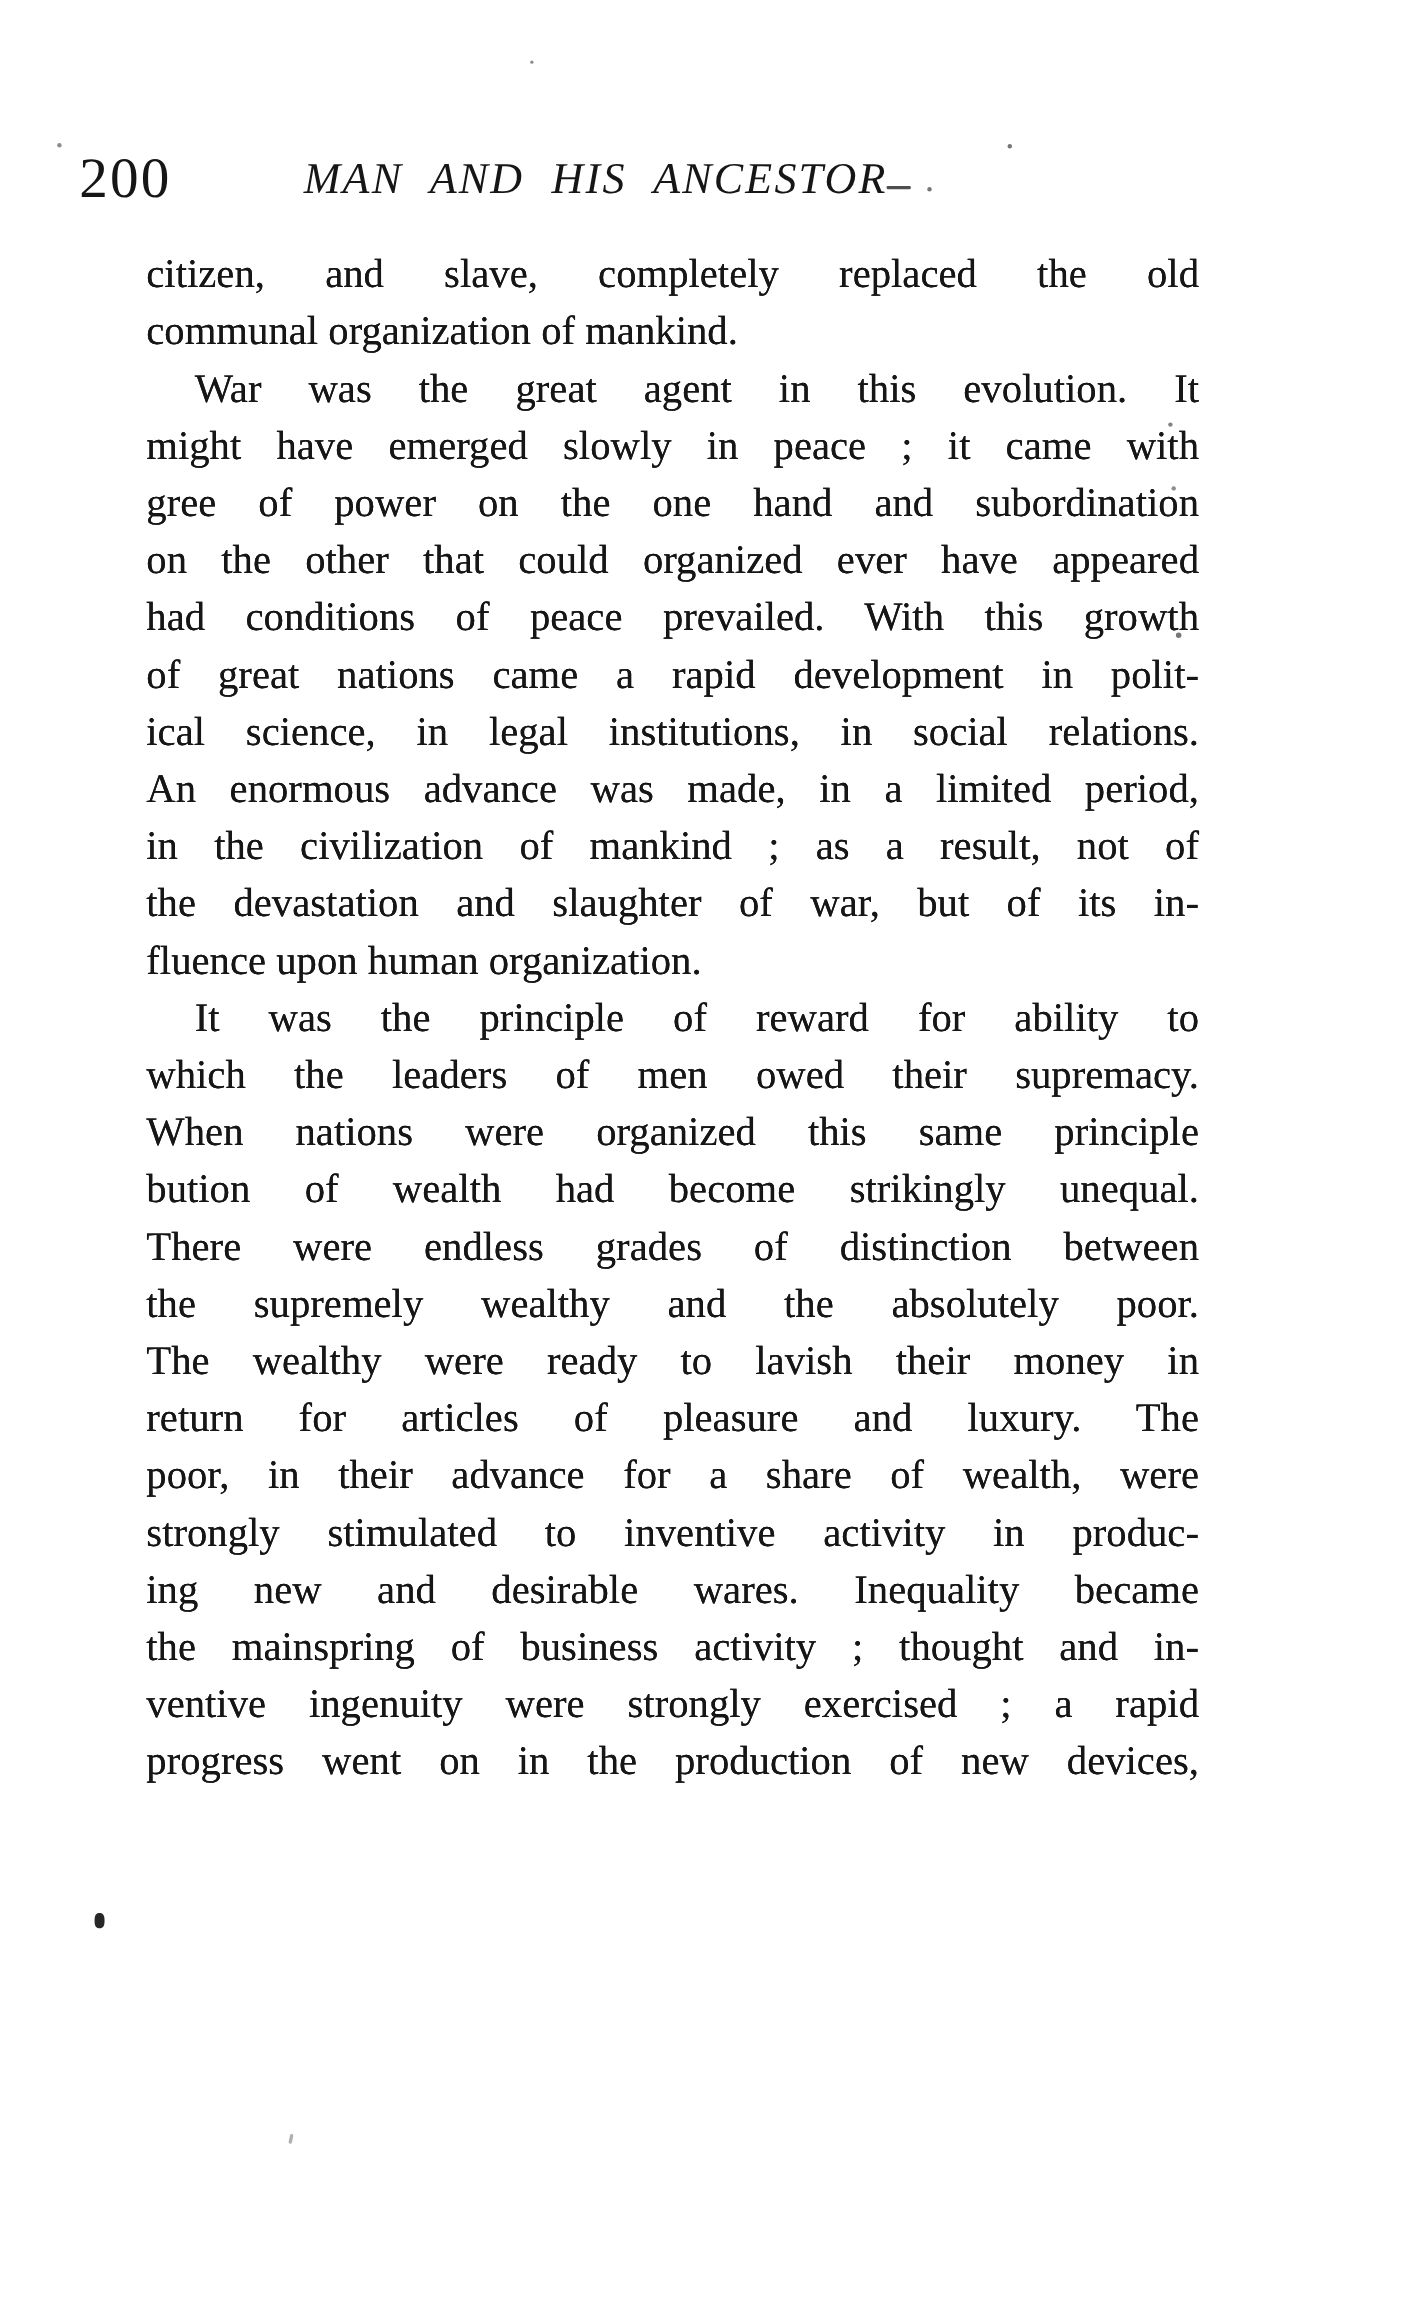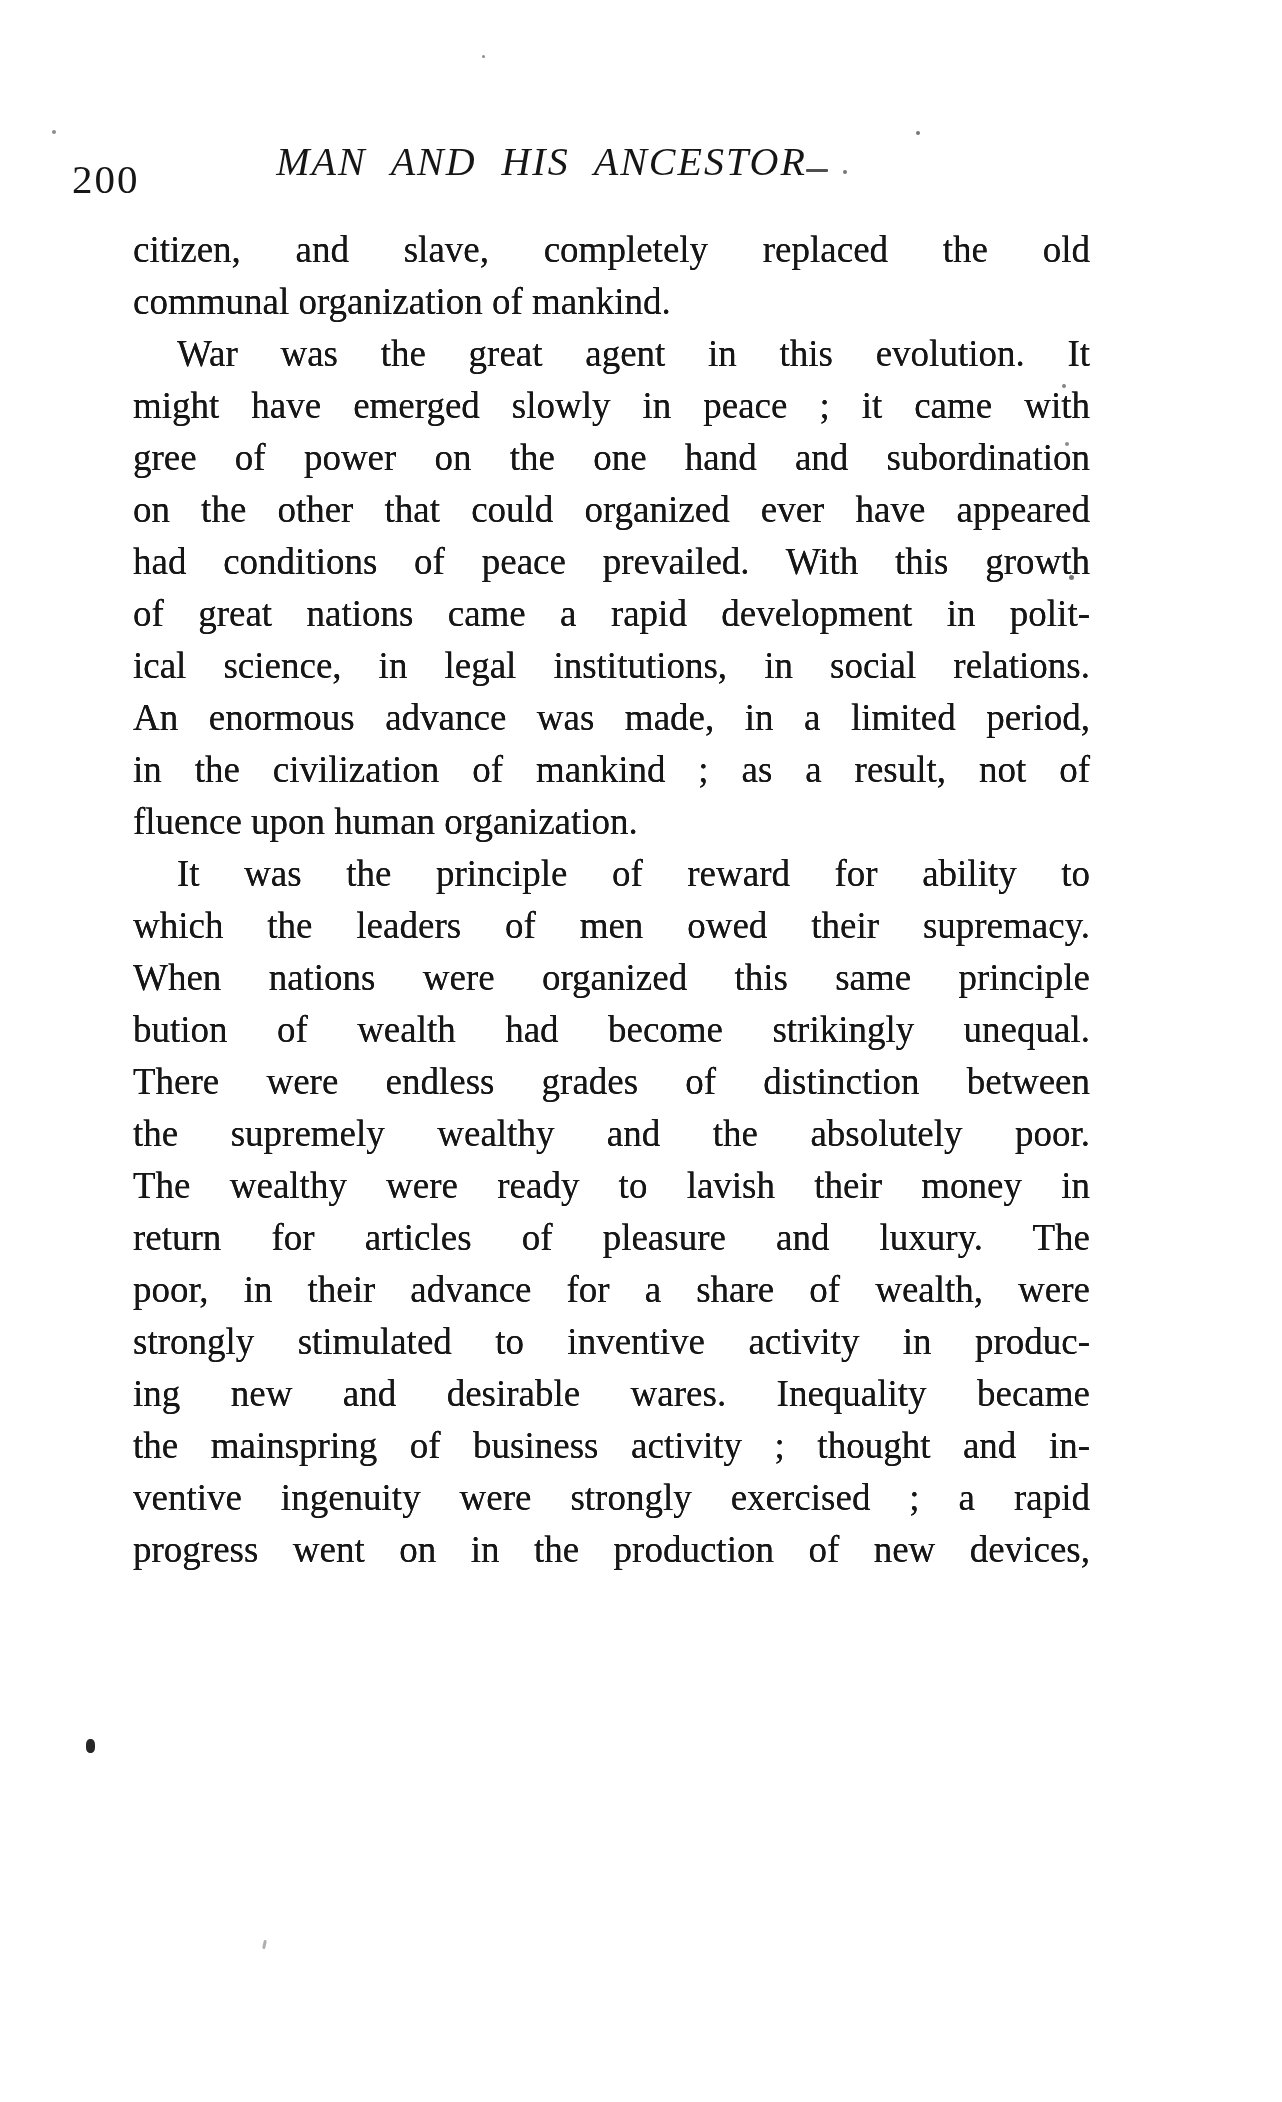--- a/index.html
+++ b/index.html
@@ -14,22 +14,22 @@
   }
   
   .running-head{
     position:absolute;
     left:72px; top:140px;
     width:973px;
     height:48px;
   }
   .page-number{
     position:absolute;
-    left:0; top:19px;
-    font-size:41px;
+    left:0; top:3px;
+    font-size:52px;
     letter-spacing:2px;
     line-height:40px;
     text-align:center;
   }
   .running-title{
     display:block;
     text-align:center;
     padding-right:34px;
     font-style:italic;
     font-size:40px;
@@ -86,20 +86,21 @@
       <div class="para">
         <div class="line indent">War was the great agent in this evolution. It</div>
         <div class="line">might have emerged slowly in peace ; it came with</div>
         <div class="line">gree of power on the one hand and subordination</div>
         <div class="line">on the other that could organized ever have appeared</div>
         <div class="line">had conditions of peace prevailed. With this growth</div>
         <div class="line">of great nations came a rapid development in polit-</div>
         <div class="line">ical science, in legal institutions, in social relations.</div>
         <div class="line">An enormous advance was made, in a limited period,</div>
         <div class="line">in the civilization of mankind ; as a result, not of</div>
+        <div class="line">the devastation and slaughter of war, but of its in-</div>
         <div class="line short">fluence upon human organization.</div>
       </div>
       <div class="para">
         <div class="line indent">It was the principle of reward for ability to</div>
         <div class="line">which the leaders of men owed their supremacy.</div>
         <div class="line">When nations were organized this same principle</div>
         <div class="line">bution of wealth had become strikingly unequal.</div>
         <div class="line">There were endless grades of distinction between</div>
         <div class="line">the supremely wealthy and the absolutely poor.</div>
         <div class="line">The wealthy were ready to lavish their money in</div>

